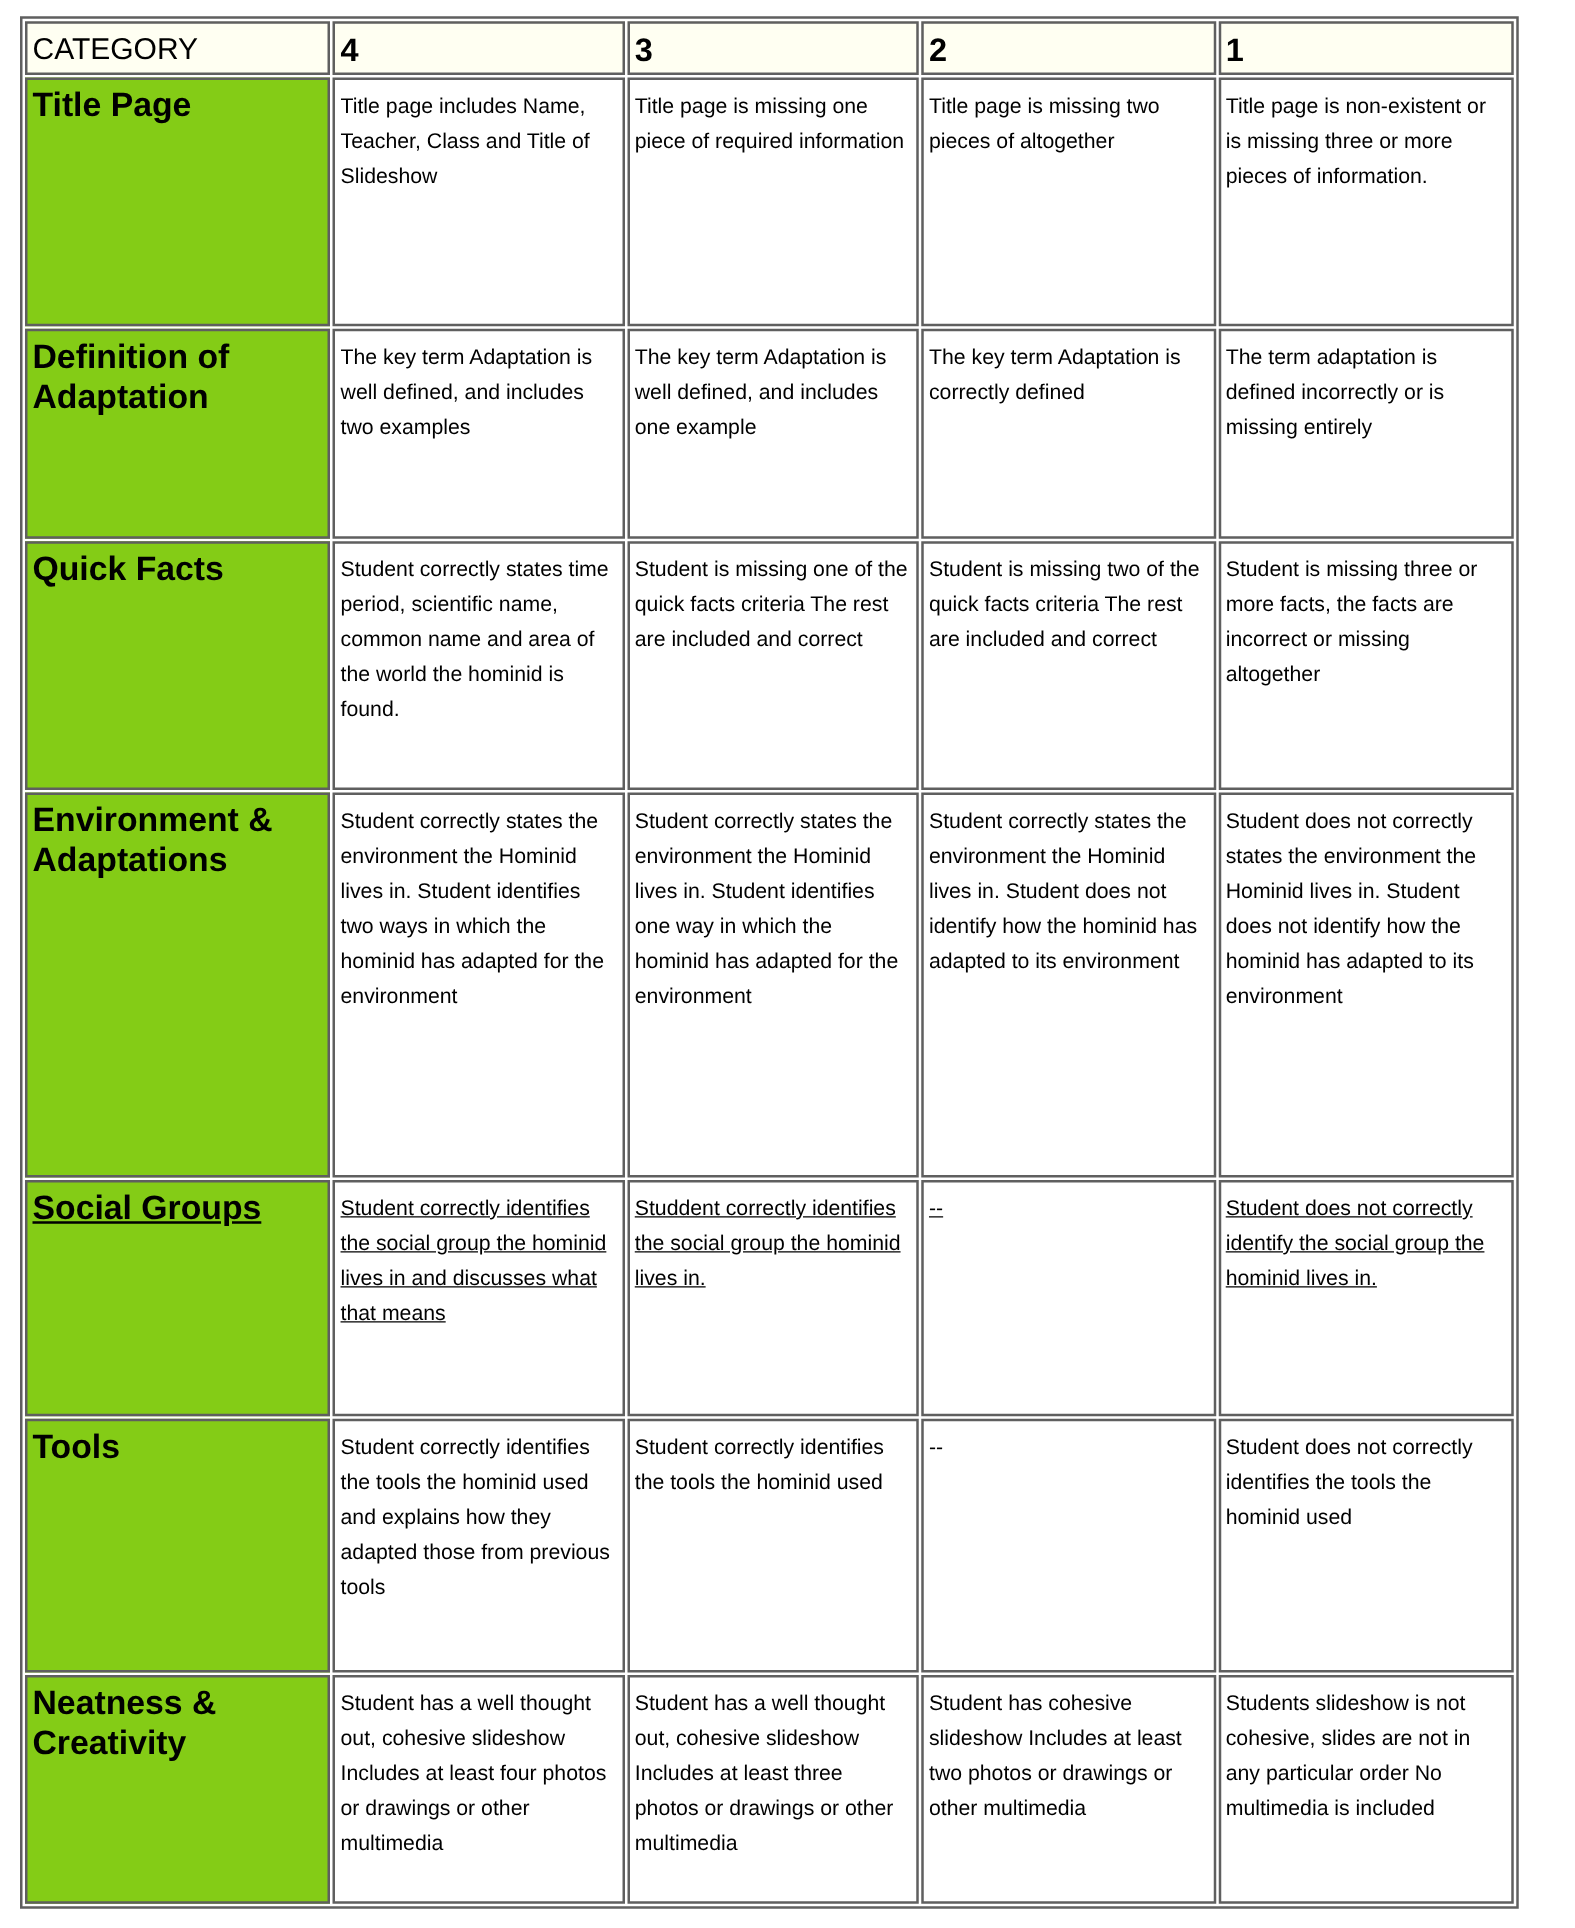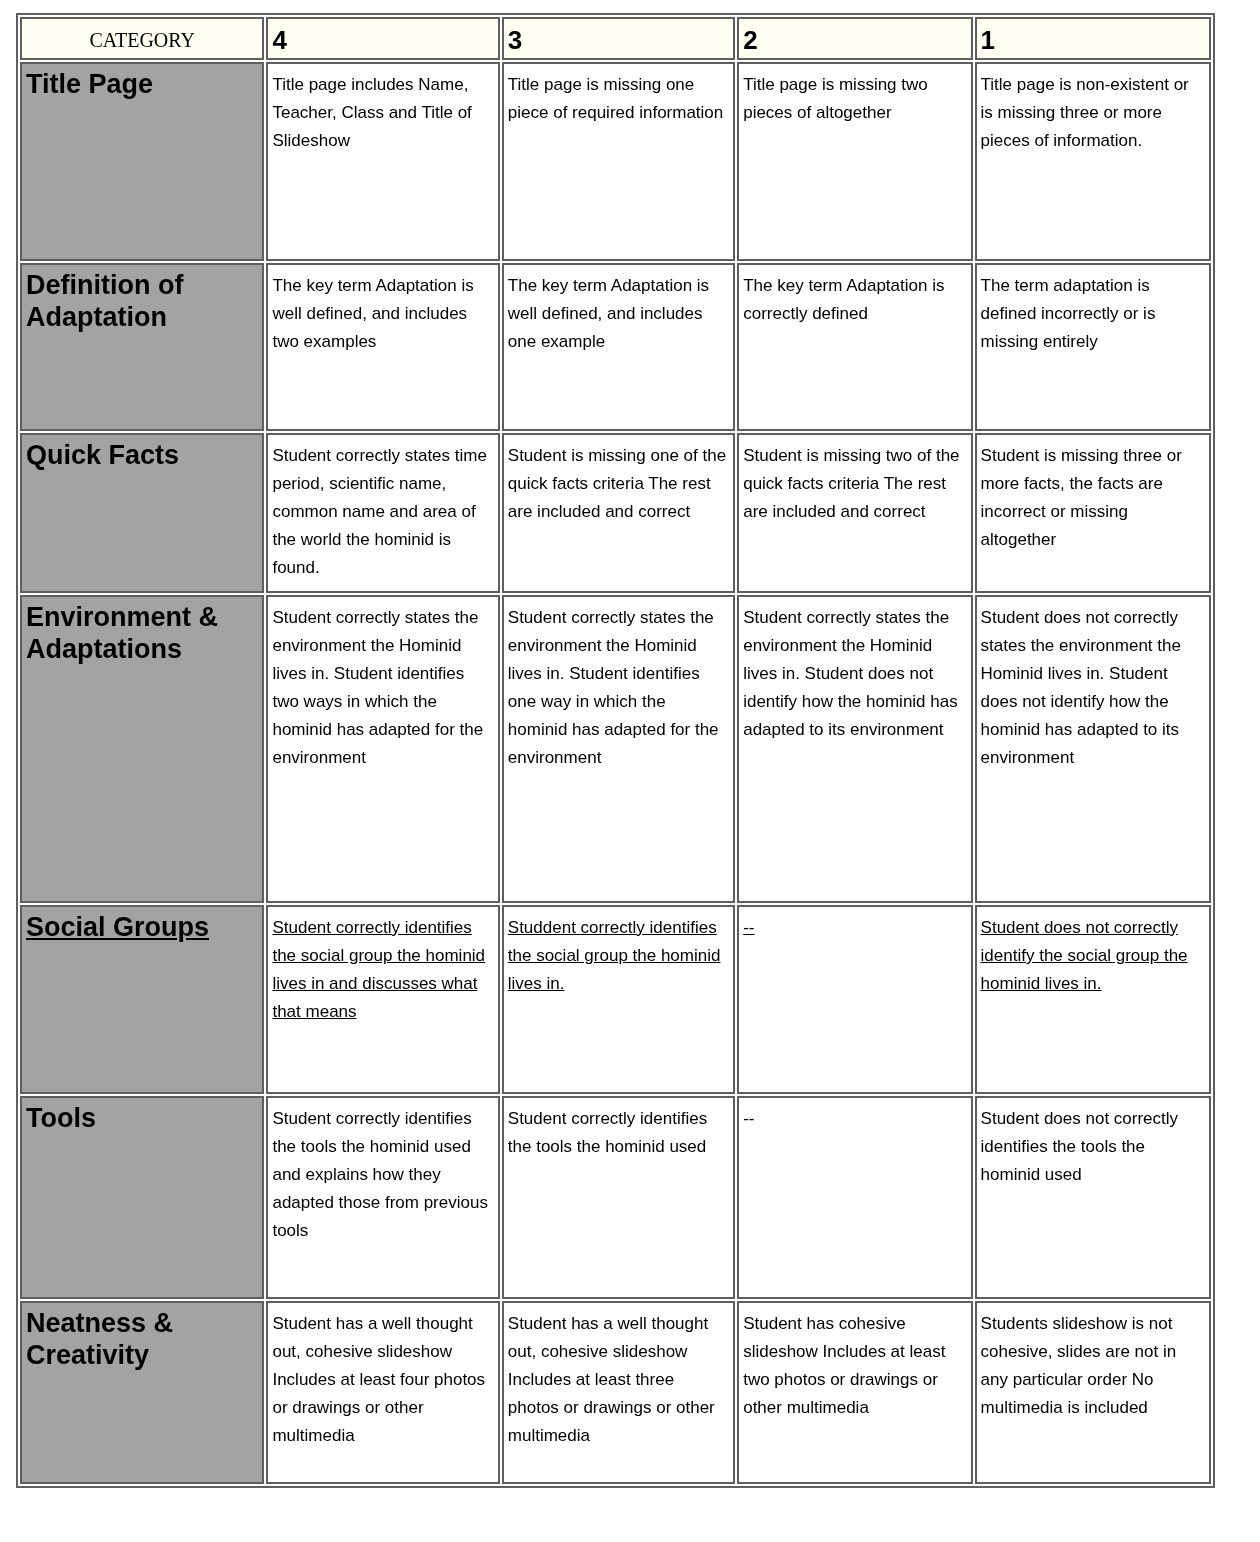--- a/index.html
+++ b/index.html
@@ -42,40 +42,39 @@
     }
     table.rubric thead th {
       background: #fffff2;
       height: 43px;
       padding-top: 6px;
       font-weight: bold;
       line-height: 30px;
     }
     table.rubric thead th.category-head {
       font-weight: normal;
-      text-align: center;
-      font-size: 20px;
-      font-family: Liberation Serif, serif;
+      text-align: left;
+      font-size: 24px;
     }
     table.rubric thead th.score-head {
       font-size: 26px;
     }
     table.rubric tbody th.row-head {
       font-weight: bold;
       font-size: 27px;
       line-height: 32px;
       padding-top: 4px;
-      background: #a3a3a3;
+      background: #84cc16;
     }
     table.rubric tbody td {
       padding-top: 7px;
     }
     tr.r0 > * { height: 199px; }
     tr.r1 > * { height: 168px; }
-    tr.r2 > * { height: 160px; }
+    tr.r2 > * { height: 199px; }
     tr.r3 > * { height: 308px; }
     tr.r4 > * { height: 189px; text-decoration: underline; }
     tr.r5 > * { height: 203px; }
     tr.r6 > * { height: 183px; }
   </style>
 </head>
 <body>
 
 <table class="rubric">
   <colgroup>

